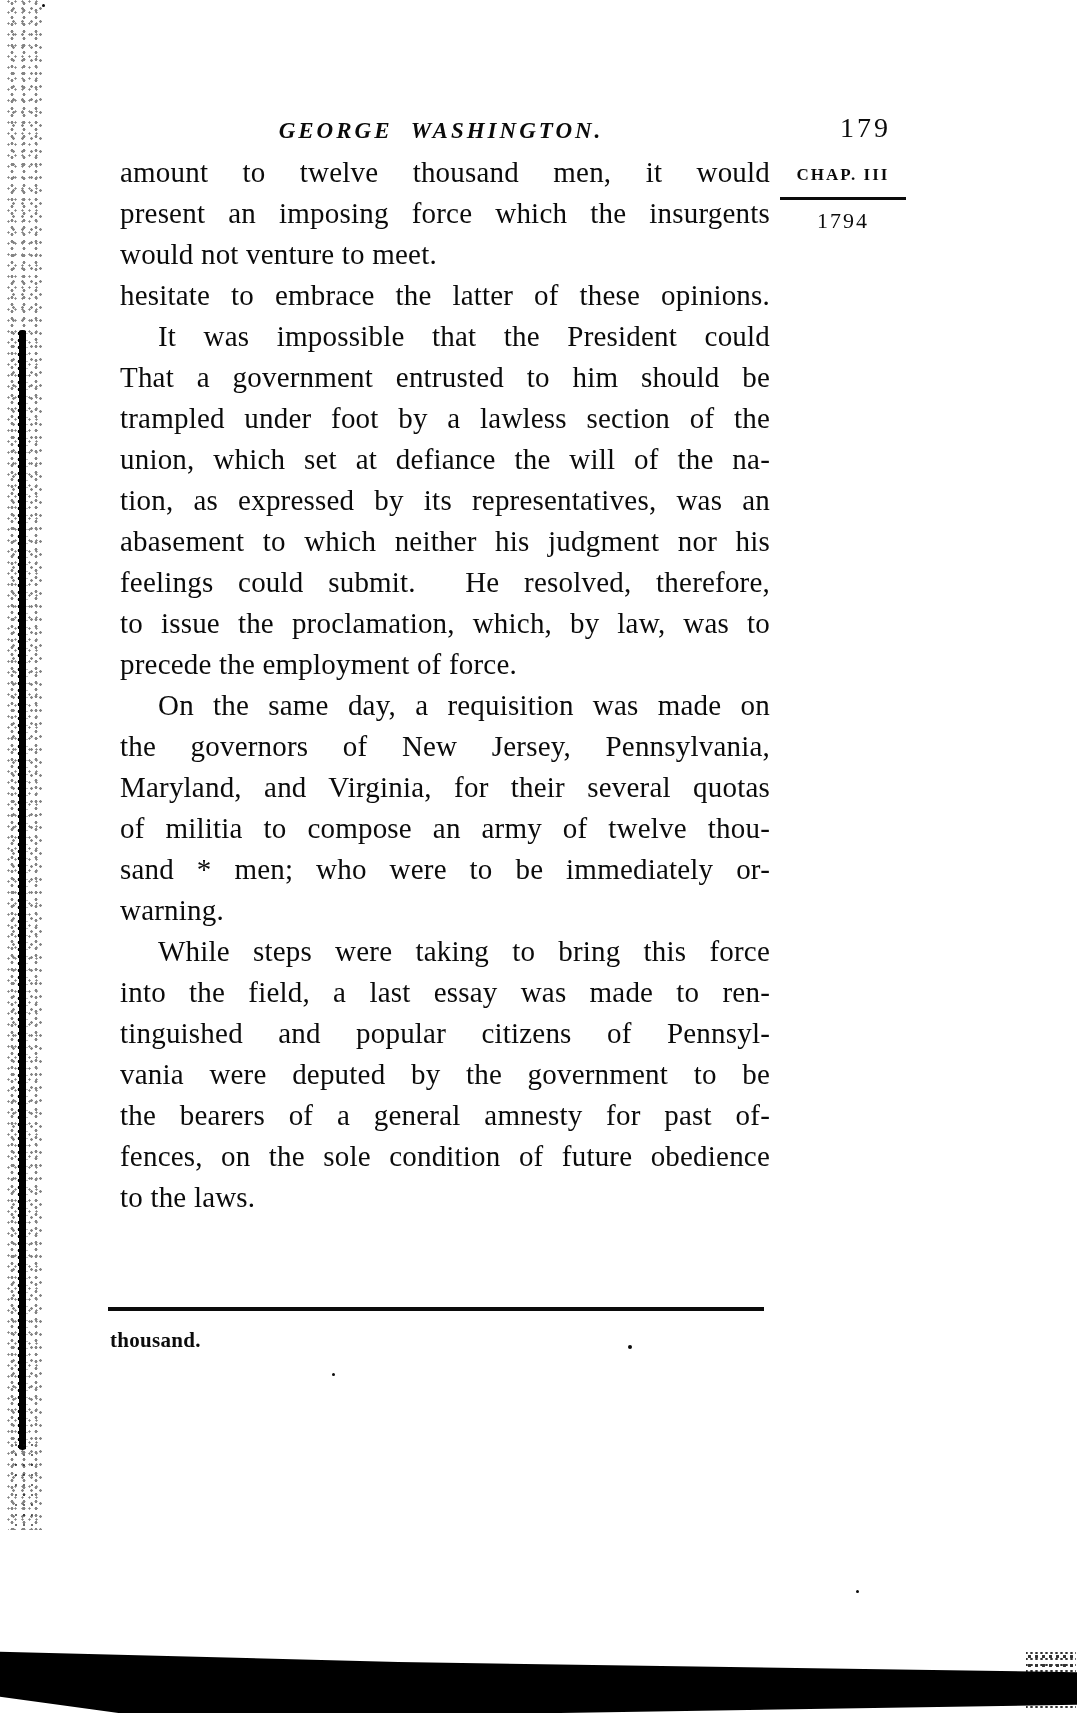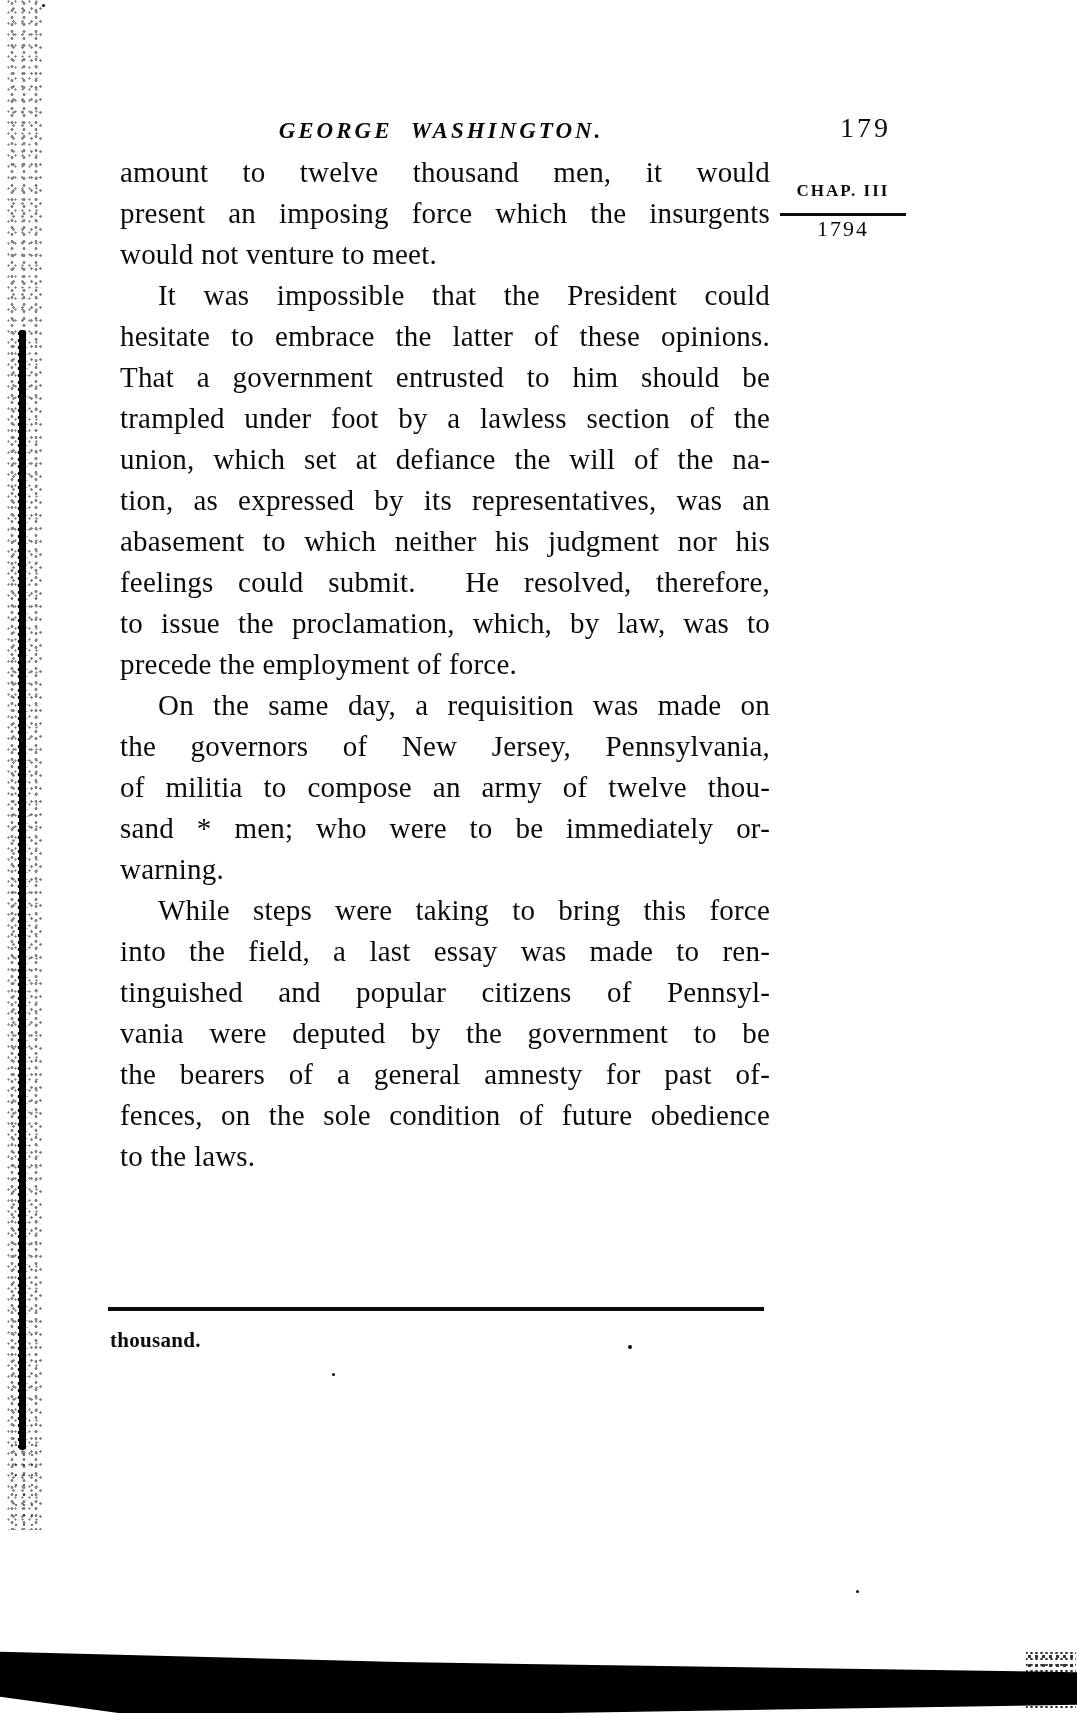--- a/index.html
+++ b/index.html
@@ -11,24 +11,24 @@
   }
 
   
   .running-header { position:absolute; left:116px; top:118px; width:650px;
     text-align:center; font-size:23px; letter-spacing:3px; word-spacing:10px;
     font-weight:bold;font-style:italic; }
   .page-number { position:absolute; left:840px; top:112px; width:70px;
     font-size:28px; letter-spacing:3px; }
 
   
-  .margin-note { position:absolute; left:780px; top:181px; width:126px; }
+  .margin-note { position:absolute; left:780px; top:165px; width:126px; }
   .chap { font-size:17px; letter-spacing:2px; text-align:center; font-weight:bold; }
   .chap-rule { margin-top:12px; height:3px; background:var(--ink); }
-  .year { text-align:center; font-size:22px; letter-spacing:2px; }
+  .year { margin-top:8px; text-align:center; font-size:22px; letter-spacing:2px; }
 
   
   .body { position:absolute; left:120px; top:152px; width:650px;
     font-size:29px; line-height:41px; letter-spacing:0.2px; }
   .line { text-align:justify; text-align-last:justify; white-space:normal; }
   .line.end { text-align-last:left; }
   .line.first { text-indent:38px; }
 
   
   .fn-rule { position:absolute; left:108px; top:1307px; width:656px; height:4px;
@@ -92,32 +92,33 @@
     <div class="chap">CHAP. III</div>
     <div class="chap-rule"></div>
     <div class="year">1794</div>
   </aside>
 
   <main class="body">
 
   <div class="line">amount to twelve thousand men, it would</div>
       <div class="line">present an imposing force which the insurgents</div>
       <div class="line end">would not venture to meet.</div>
+      <div class="line">hesitate to embrace the latter of these opinions.</div>
       <div class="line first">It was impossible that the President could</div>
-      <div class="line">hesitate to embrace the latter of these opinions.</div>
       <div class="line">That a government entrusted to him should be</div>
       <div class="line">trampled under foot by a lawless section of the</div>
       <div class="line">union, which set at defiance the will of the na-</div>
       <div class="line">tion, as expressed by its representatives, was an</div>
       <div class="line">abasement to which neither his judgment nor his</div>
       <div class="line">feelings could submit.&nbsp; He resolved, therefore,</div>
       <div class="line">to issue the proclamation, which, by law, was to</div>
       <div class="line end">precede the employment of force.</div>
       <div class="line first">On the same day, a requisition was made on</div>
       <div class="line">the governors of New Jersey, Pennsylvania,</div>
+      <div class="line">Maryland, and Virginia, for their several quotas</div>
       <div class="line">of militia to compose an army of twelve thou-</div>
       <div class="line">sand * men; who were to be immediately or-</div>
       <div class="line end">warning.</div>
       <div class="line first">While steps were taking to bring this force</div>
       <div class="line">into the field, a last essay was made to ren-</div>
       <div class="line">tinguished and popular citizens of Pennsyl-</div>
       <div class="line">vania were deputed by the government to be</div>
       <div class="line">the bearers of a general amnesty for past of-</div>
       <div class="line">fences, on the sole condition of future obedience</div>
       <div class="line end">to the laws.</div>

